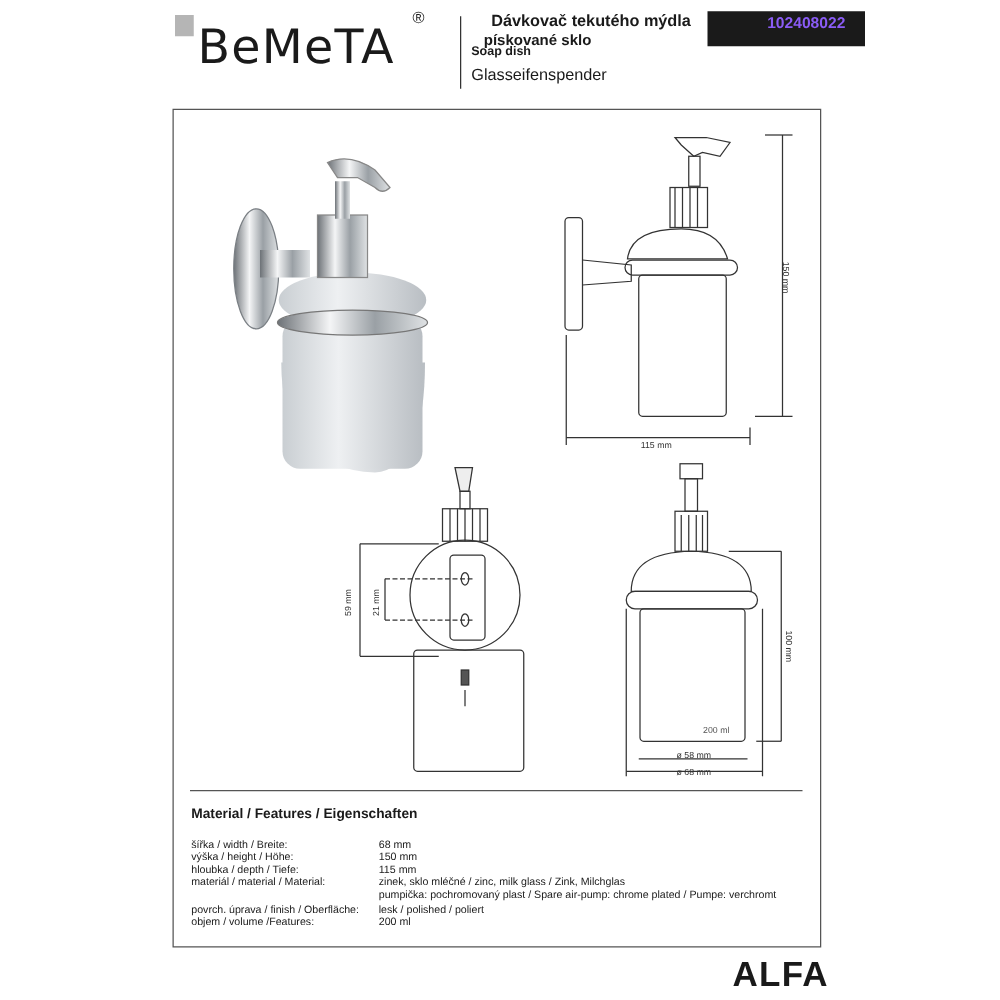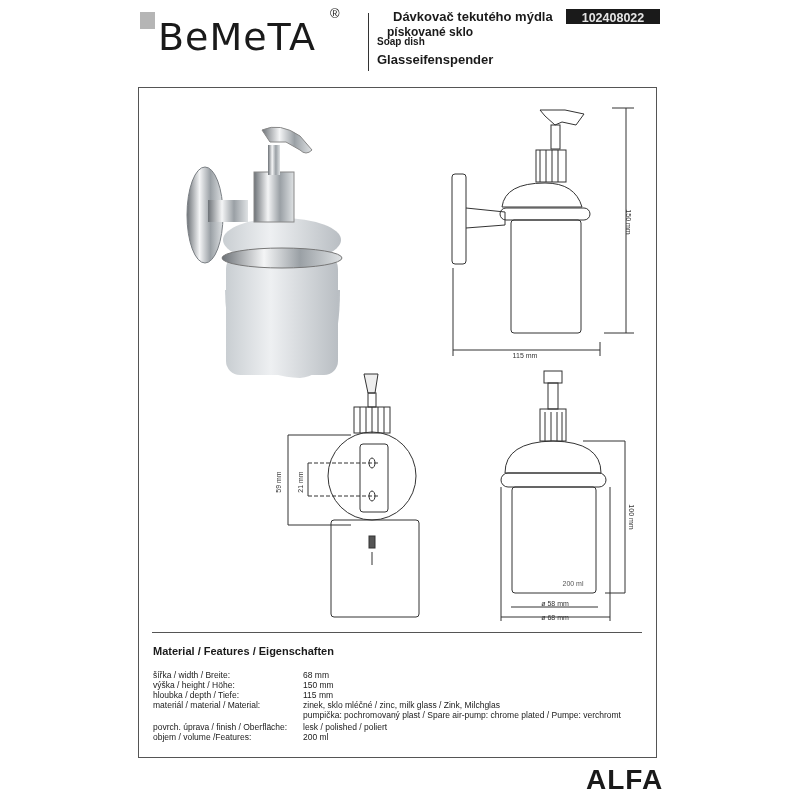--- a/index.html
+++ b/index.html
@@ -5,22 +5,22 @@
   html,body{margin:0;padding:0;background:#fff;}
   body{width:800px;height:800px;position:relative;overflow:hidden;font-family:"Liberation Sans",sans-serif;color:#1a1a1a;}
   .abs{position:absolute;}
   .logo-block{left:140px;top:12px;width:15px;height:17px;background:#b5b5b5;}
   .logo-text{left:158px;top:3px;font-size:38px;letter-spacing:1px;font-family:"DejaVu Sans",sans-serif;font-weight:normal;color:#1a1a1a;line-height:42px;margin-top:13px;}
   .logo-reg{left:330px;top:6px;font-size:13px;}
   .hdr-divider{left:368px;top:13px;width:1px;height:58px;background:#333;}
   .title-cz{left:377px;top:9px;font-size:13px;font-weight:bold;line-height:15px;margin-left:16px;}
   .title-sub{left:387px;top:25px;font-size:12px;font-weight:bold;}
   .title-en{left:377px;top:36px;font-size:10px;font-weight:bold;}
-  .title-de{left:377px;top:52px;font-size:13px;font-weight:bold;}
-  .code{left:566px;top:9px;width:94px;height:15px;background:#1a1a1a;color:#e5e5e5;font-weight:bold;font-size:12.5px;line-height:18px;text-align:center;}
+  .title-de{left:377px;top:52px;font-size:13px;font-weight:normal;}
+  .code{left:566px;top:9px;width:94px;height:28px;background:#1a1a1a;color:#8b5cf6;font-weight:bold;font-size:12.5px;line-height:18px;text-align:center;padding-left:32px;}
   .frame{left:138px;top:87px;width:519px;height:671px;border:1.5px solid #555;box-sizing:border-box;}
   .divider{left:152px;top:632px;width:490px;height:1px;background:#555;}
   .feat-title{left:153px;top:645px;font-size:11px;font-weight:bold;}
   .spec-row{position:absolute;left:153px;font-size:8.5px;width:480px;line-height:10px;}
   .spec-label{position:absolute;left:0;}
   .spec-val{position:absolute;left:150px;white-space:nowrap;}
   .alfa{left:586px;top:764px;font-size:28px;font-weight:bold;letter-spacing:1px;}
   svg text{font-family:"Liberation Sans",sans-serif;}
 </style>
 </head>

